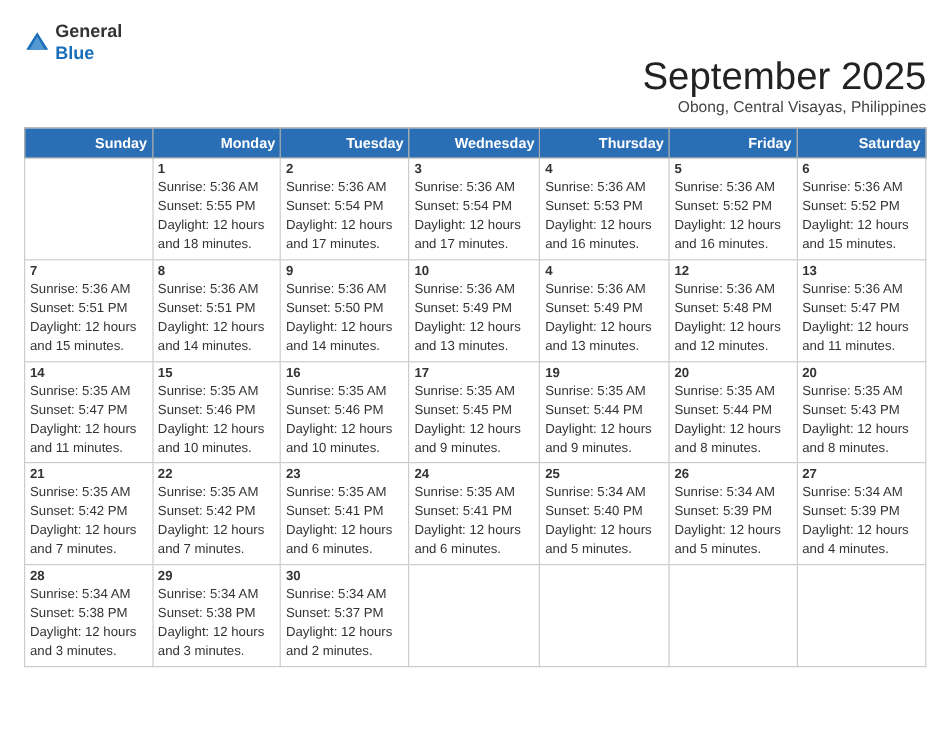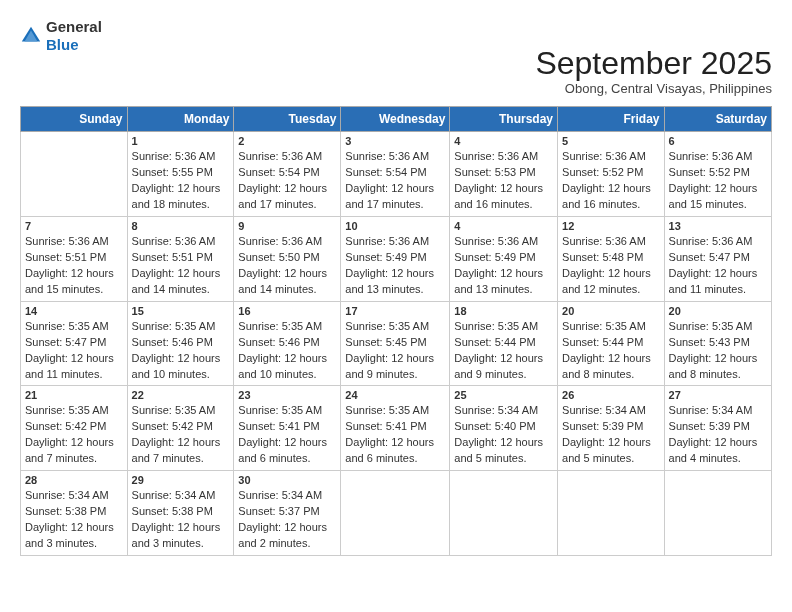--- a/index.html
+++ b/index.html
@@ -248,21 +248,21 @@
 and 10 minutes.</div>
           </td>
           <td>
             <span class="day-num">17</span>
             <div class="cell-content" style="white-space: pre-line;">Sunrise: 5:35 AM
 Sunset: 5:45 PM
 Daylight: 12 hours
 and 9 minutes.</div>
           </td>
           <td>
-            <span class="day-num">18</span>
+            <span class="day-num">19</span>
             <div class="cell-content" style="white-space: pre-line;">Sunrise: 5:35 AM
 Sunset: 5:44 PM
 Daylight: 12 hours
 and 9 minutes.</div>
           </td>
           <td>
             <span class="day-num">20</span>
             <div class="cell-content" style="white-space: pre-line;">Sunrise: 5:35 AM
 Sunset: 5:44 PM
 Daylight: 12 hours

